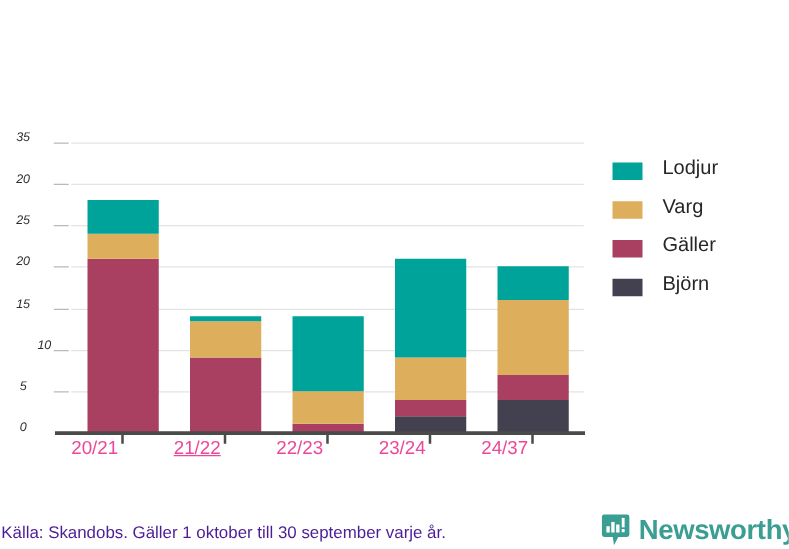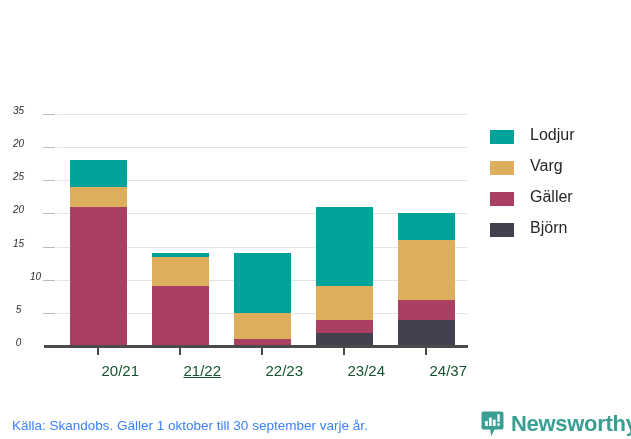--- a/index.html
+++ b/index.html
@@ -81,24 +81,24 @@
   }
   .xtick-mark {
     position: absolute;
     top: 348px;
     width: 2px;
     height: 7px;
     background: #4a4a4a;
   }
   .xtick-label {
     position: absolute;
-    top: 362px;
+    top: 350px;
     font-size: 15px;
-    color: #14532d;
-    text-align: right;
+    color: #ec4899;
+    text-align: left;
     white-space: nowrap;
   }
   .bar-group {
     position: absolute;
     bottom: 0;
   }
   .bar-seg {
     position: absolute;
     left: 0;
     width: 100%;
@@ -126,24 +126,24 @@
     left: 40px;
     top: 0px;
     font-size: 16px;
     color: #262626;
     white-space: nowrap;
   }
 
   
   #footer-note {
     position: absolute;
-    left: 12px;
+    left: 1px;
     top: 418px;
     font-size: 13.5px;
-    color: #3b82f6;
+    color: #4c1d95;
     white-space: nowrap;
   }
   #logo {
     position: absolute;
     left: 481px;
     top: 411px;
     height: 26px;
     display: flex;
     align-items: center;
   }

